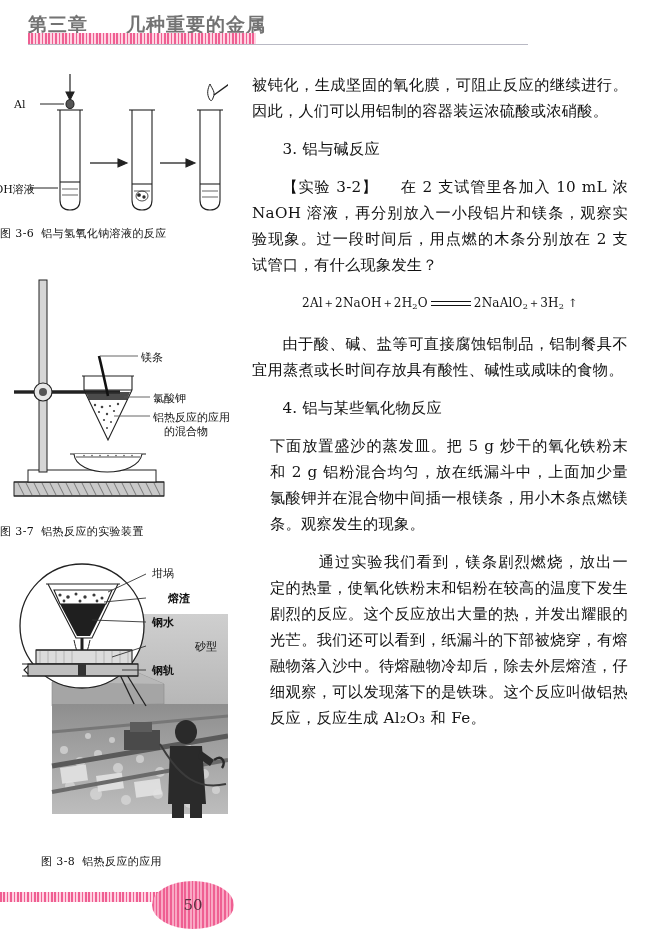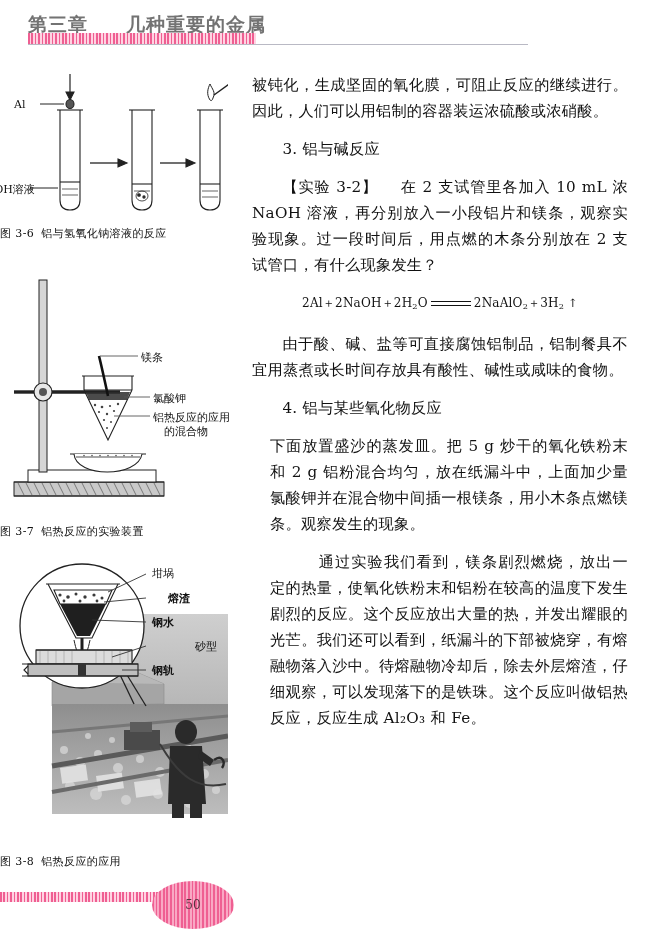--- a/index.html
+++ b/index.html
@@ -50,21 +50,21 @@
   
   .foot-bar{
     position:absolute;left:0;bottom:48px;width:212px;height:10px;
     background:repeating-linear-gradient(90deg,#ef5f92 0px,#ef5f92 1.6px,#ffd3e2 1.6px,#ffd3e2 3.4px);
   }
   .foot-ellipse{
     position:absolute;left:152px;bottom:21px;width:82px;height:48px;border-radius:50%;
     background:repeating-linear-gradient(90deg,#ef5f92 0px,#ef5f92 1.7px,#f9a8c4 1.7px,#f9a8c4 3.6px);
     display:flex;align-items:center;justify-content:center;
   }
-  .pageno{font-size:12px;color:#5a3040;font-family:"DejaVu Serif","Liberation Serif",serif;}
+  .pageno{font-size:15px;color:#5a3040;font-family:"DejaVu Serif","Liberation Serif",serif;}
 </style>
 </head>
 <body>
 
 <div class="hdr">
   <div class="hdr-title">
     <span>第三章</span>
     &nbsp;&nbsp;&nbsp;
     <span>几种重要的金属</span>
   </div>
@@ -320,21 +320,21 @@
           <path d="M112,103 L146,92"></path>
           <path d="M122,116 L146,116"></path>
         </g>
       </g>
     </svg>
     <span class="lbl" style="left:152px;top:12px;font-weight:normal;">坩埚</span>
     <span class="lbl" style="left:168px;top:37px;font-weight:bold;">熔渣</span>
     <span class="lbl" style="left:152px;top:61px;font-weight:bold;text-align:center;">钢水</span>
     <span class="lbl" style="left:152px;top:85px;font-weight:normal;margin-left:43px;">砂型</span>
     <span class="lbl" style="left:152px;top:109px;font-weight:bold;">钢轨</span>
-    <div class="fig-cap" style="margin-top:4px;">
+    <div class="fig-cap" style="margin-top:4px;padding-left:41px;">
       <span class="num">图 3-8</span><span>铝热反应的应用</span>
     </div>
   </div>
 </div>
 
 <div class="right-col">
 
   <p>被钝化，生成坚固的氧化膜，可阻止反应的继续进行。因此，人们可以用铝制的容器装运浓硫酸或浓硝酸。</p>
 
   <p class="sect">3. 铝与碱反应</p>

